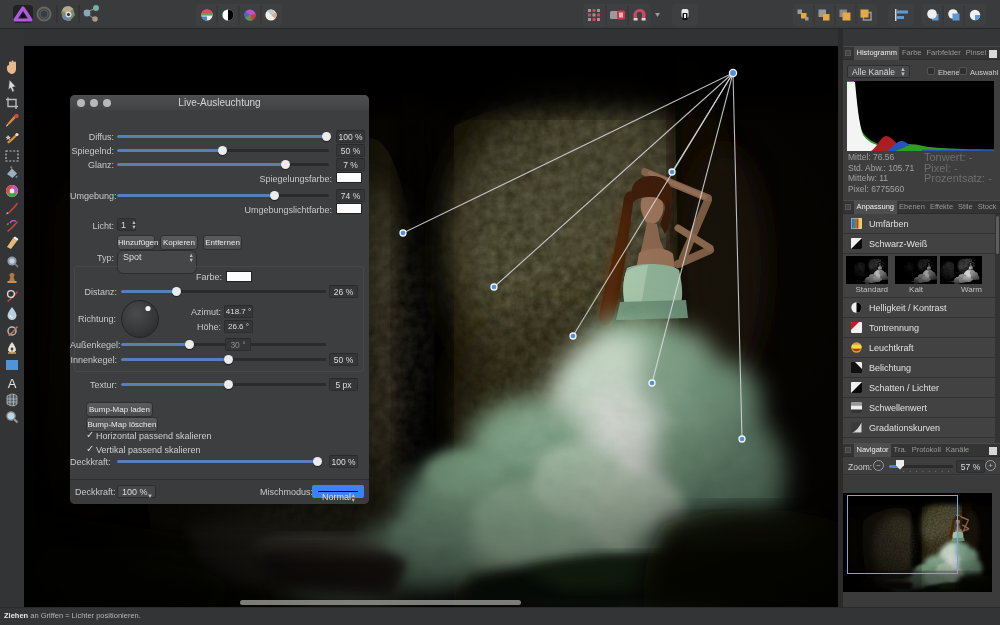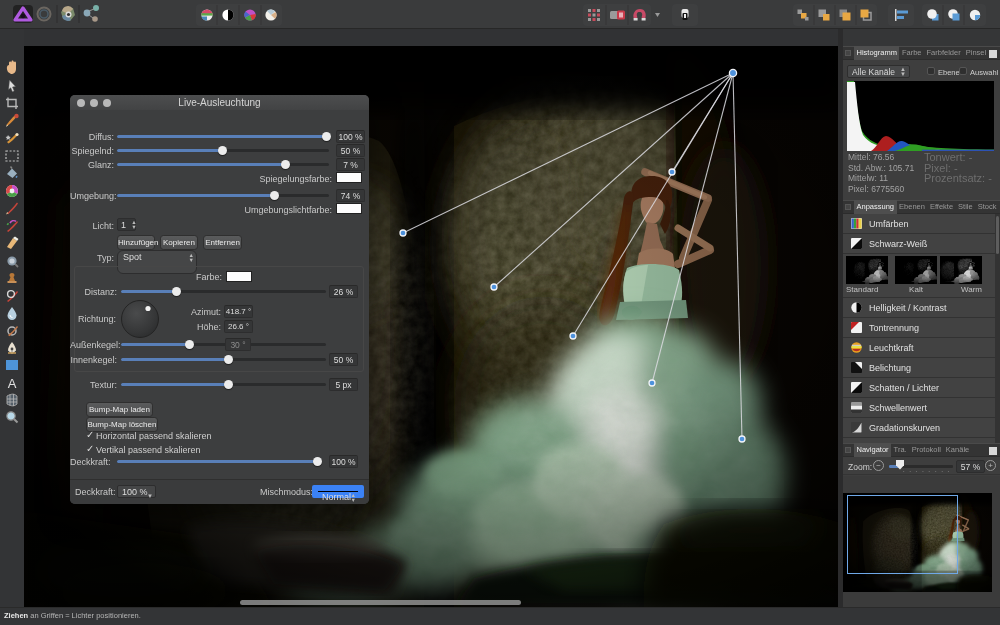--- a/index.html
+++ b/index.html
@@ -569,21 +569,21 @@
       <div style="position:relative;width:157px;height:44px;background:#424242;border-bottom:1px solid #323232">
         <div class="abs" style="left:3px;top:2px;width:42px;height:28px;filter:grayscale(1) brightness(.82) contrast(1.25)"><svg width="42" height="28" viewBox="60 20 700 520" preserveAspectRatio="none">
               <use href="#scene"></use>
             </svg></div>
         <div class="abs" style="left:52px;top:2px;width:42px;height:28px;filter:grayscale(1) brightness(.72) contrast(1.3)"><svg width="42" height="28" viewBox="60 20 700 520" preserveAspectRatio="none">
               <use href="#scene"></use>
             </svg></div>
         <div class="abs" style="left:97px;top:2px;width:42px;height:28px;filter:grayscale(1) brightness(.95) contrast(1.2)"><svg width="42" height="28" viewBox="160 20 640 520" preserveAspectRatio="none">
               <use href="#scene"></use>
             </svg></div>
-        <div class="abs" style="left:3px;top:31px;width:42px;text-align:left;color:#c2c2c2;font-size:8px">Standard</div>
+        <div class="abs" style="left:3px;top:31px;width:42px;text-align:right;color:#c2c2c2;font-size:8px">Standard</div>
         <div class="abs" style="left:52px;top:31px;width:42px;text-align:center;color:#c2c2c2;font-size:8px">Kalt</div>
         <div class="abs" style="left:97px;top:31px;width:42px;text-align:right;color:#c2c2c2;font-size:8px">Warm</div>
       </div>
       <div class="adjrow"><svg class="adjico" viewBox="0 0 11 11">
             <circle cx="5.5" cy="5.5" r="5.2" fill="#f0f0f0"></circle>
             <path d="M5.5,0.3 A5.2,5.2 0 0 1 5.5,10.7 Z" fill="#000"></path>
           </svg>Helligkeit / Kontrast</div>
       <div class="adjrow"><svg class="adjico" viewBox="0 0 11 11">
             <rect width="11" height="11" fill="#f2f2f2"></rect>
             <path d="M0,0 L8,0 L0,8 Z" fill="#c02020"></path>

